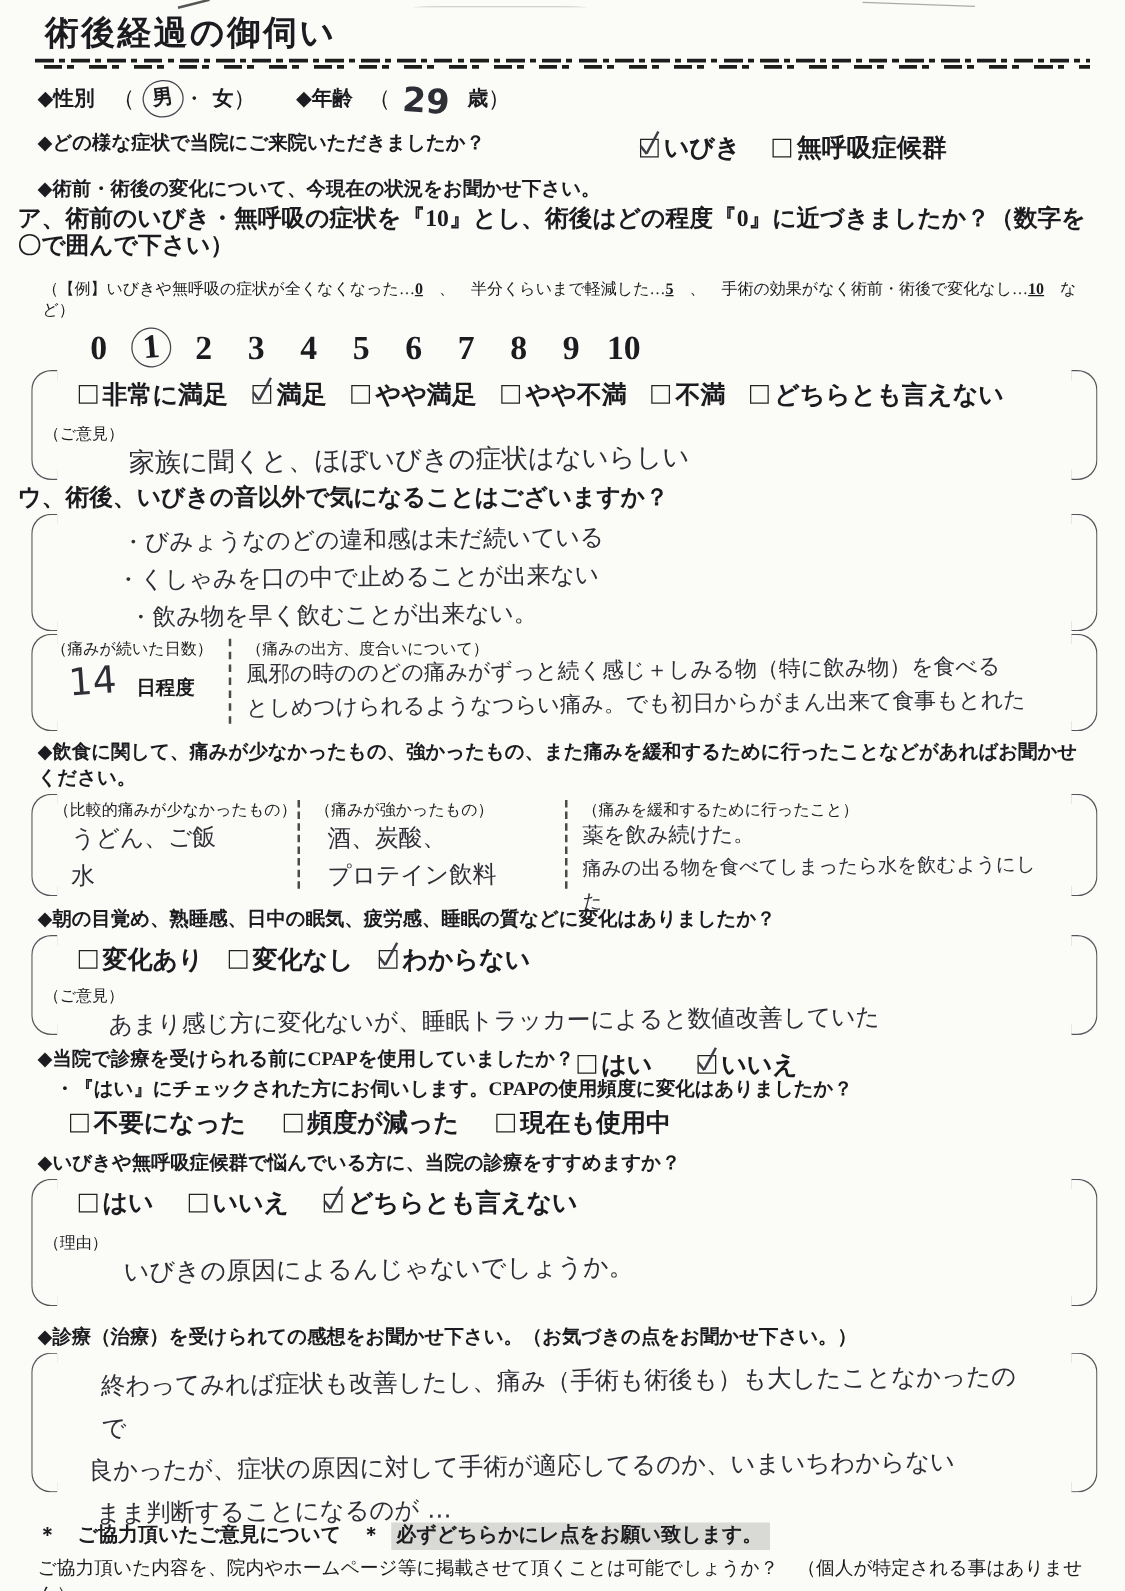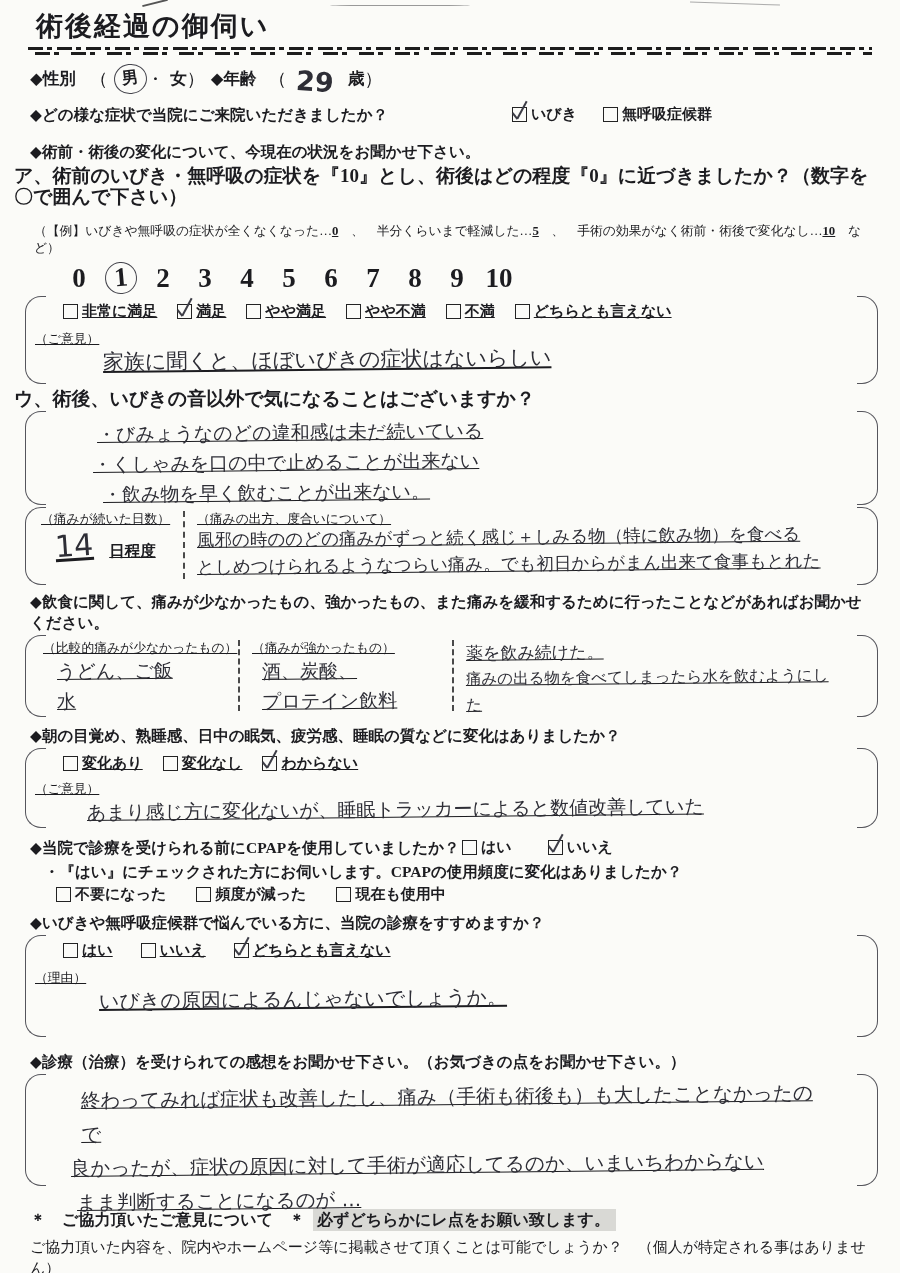--- a/index.html
+++ b/index.html
@@ -40,29 +40,29 @@
   .profile{margin-top:8px;font-size:16.5px;font-weight:bold;display:flex;align-items:center;height:32px;}
   .paren{font-size:18px;font-weight:normal;letter-spacing:6px;}
   .circled-hand{display:inline-block;border:1.7px solid #44444c;border-radius:50%;padding:2px 7px 4px 7px;transform:rotate(-7deg);margin:-4px 0;font-weight:bold;}
   .age-hw{font-size:27px;line-height:20px;position:relative;top:3px;transform:rotate(4deg);display:inline-block;margin:0 4px;}
 
   
   .cb{display:inline-flex;align-items:center;white-space:nowrap;}
   .cbx{width:13px;height:13px;border:1.6px solid #232323;display:inline-block;position:relative;margin-right:4px;flex:none;background:#fbfbf8;}
   .cbx.checked::before{content:"";position:absolute;left:1px;top:4px;width:2px;height:8px;background:#3d3d46;transform:rotate(-38deg);}
   .cbx.checked::after{content:"";position:absolute;left:8px;top:-8px;width:2px;height:20px;background:#3d3d46;transform:rotate(28deg);}
-  .cb-label{font-size:15px;font-weight:bold;}
+  .cb-label{font-size:20px;font-weight:bold;}
 
   
   .scale-row{display:flex;margin:5px 0 0 58px;align-items:center;height:32px;}
   .scale-num{font-size:27px;font-weight:bold;width:42px;text-align:center;line-height:30px;}
   .scale-num.circled{border:1.7px solid #44444c;border-radius:50%;width:30px;margin:0 5px;padding:1px 0 3px;transform:rotate(-5deg);line-height:26px;}
 
   
-  .abox{position:relative;margin:2px 22px 0 25px;padding:6px 48px 6px 38px;box-sizing:border-box;text-decoration:underline;}
+  .abox{position:relative;margin:2px 22px 0 25px;padding:6px 48px 6px 38px;box-sizing:border-box;}
   .abox::before{content:"";position:absolute;left:0;top:0;bottom:0;width:20px;border:1.4px solid #55555c;border-right:none;border-radius:16px 0 0 16px;}
   .abox::after{content:"";position:absolute;right:0;top:0;bottom:0;width:20px;border:1.4px solid #55555c;border-left:none;border-radius:0 16px 16px 0;}
   .opt-row{display:flex;gap:20px;align-items:center;}
   .mini-label{font-size:12.8px;line-height:16px;}
 
   .flexbox{display:flex;}
   .dash-left{border-left:2px dashed #4a4a4a;}
 
   .highlight{background:#d9d9d5;font-family:"Liberation Sans","DejaVu Sans",sans-serif;font-weight:bold;padding:2px 6px 3px 4px;}
   .gothic{font-family:"Liberation Sans","DejaVu Sans",sans-serif;}
@@ -78,21 +78,21 @@
   <div class="title">術後経過の御伺い</div>
   <div class="title-rule"></div>
 
   <div class="row profile">
     <span>◆性別</span>
     <span class="paren" style="margin-left:14px;">（</span>
     <span class="circled-hand">男</span>
     <span class="paren">・</span>
     <span>女</span>
     <span class="paren">）</span>
-    <span style="">◆年齢</span>
+    <span style="margin-left:26px;">◆年齢</span>
     <span class="paren" style="margin-left:12px;">（</span>
     <span class="hw age-hw">29</span>
     <span style="margin-left:10px;">歳</span>
     <span class="paren">）</span>
   </div>
 
   <div class="row" style="margin-top:9px;height:24px;">
     <span class="q">◆どの様な症状で当院にご来院いただきましたか？</span>
     <span style="position:absolute;left:482px;top:1px;display:inline-flex;gap:26px;">
       <span class="cb">
@@ -184,20 +184,21 @@
       <div class="mini-label">（比較的痛みが少なかったもの）</div>
       <div class="hw hw-line" style="margin-left:14px;">うどん、ご飯</div>
       <div class="hw hw-line" style="margin-left:14px;">水</div>
     </div>
     <div class="dash-left" style="width:200px;flex:none;padding-left:12px;">
       <div class="mini-label">（痛みが強かったもの）</div>
       <div class="hw hw-line" style="margin-left:10px;">酒、炭酸、</div>
       <div class="hw hw-line" style="margin-left:10px;">プロテイン飲料</div>
     </div>
     <div class="dash-left" style="flex:1;padding-left:12px;">
+      <div class="mini-label">（痛みを緩和するために行ったこと）</div>
       <div class="hw hw-line" style="font-size:17px;line-height:26px;">薬を飲み続けた。</div>
       <div class="hw hw-line" style="font-size:15.5px;line-height:26px;">痛みの出る物を食べてしまったら水を飲むようにした</div>
     </div>
   </div>
 
   <div class="row q" style="margin-top:8px;">◆朝の目覚め、熟睡感、日中の眠気、疲労感、睡眠の質などに変化はありましたか？</div>
   <div class="abox" style="height:80px;">
     <div class="opt-row">
       <span class="cb">
           <span class="cbx"></span>

